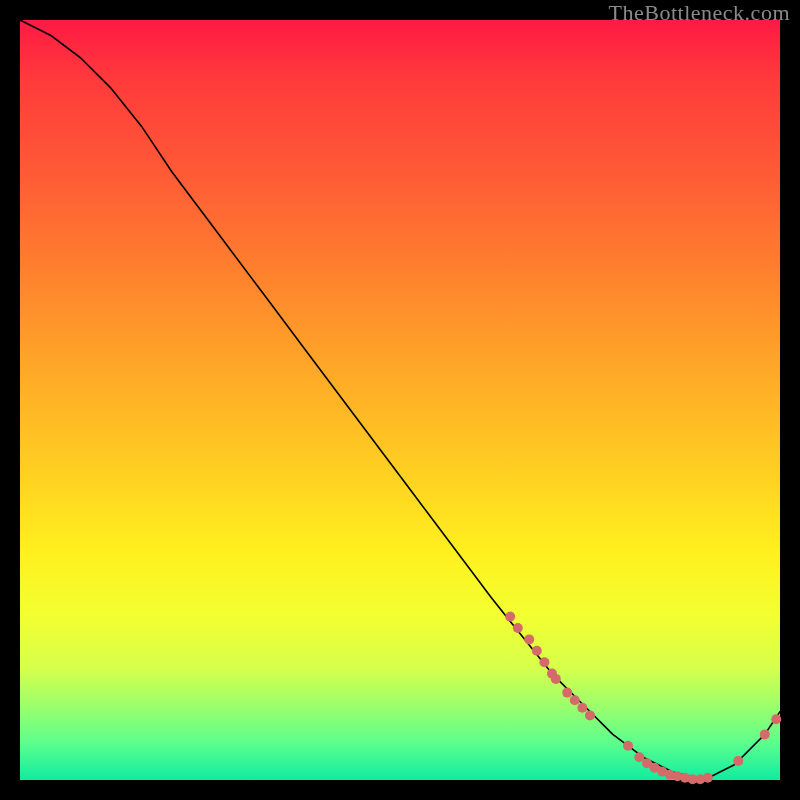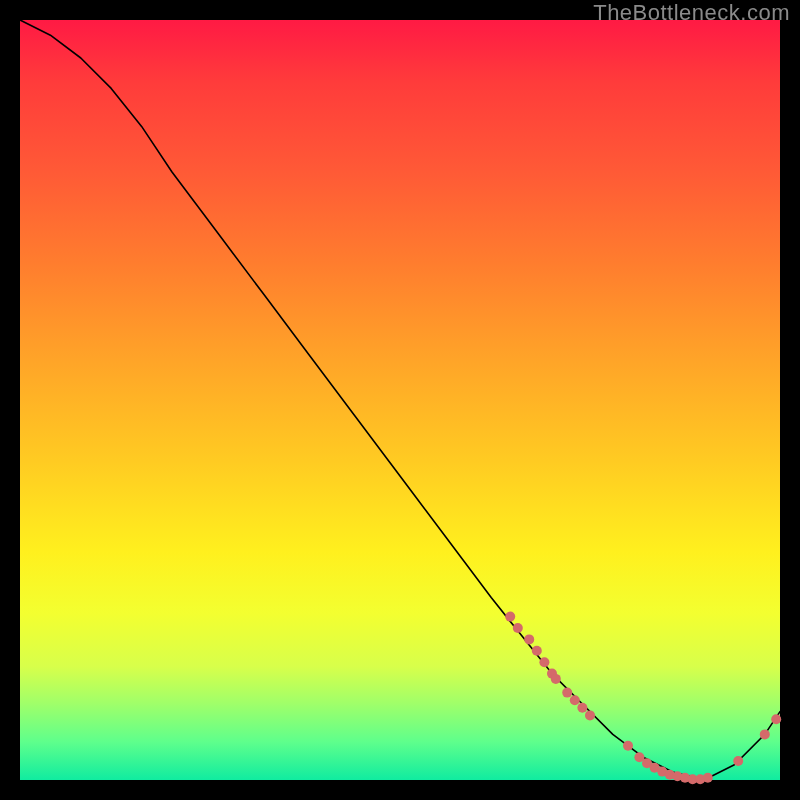--- a/index.html
+++ b/index.html
@@ -66,20 +66,21 @@
   .watermark {
     position: absolute;
     top: 0;
     right: 10px;
     color: #8a8a8a;
     font-size: 22px;
     letter-spacing: 0.5px;
     font-weight: 500;
     user-select: none;
     pointer-events: none;
+    font-family: Liberation Serif, serif;
   }
 </style>
 </head>
 <body>
 
 <div class="stage">
   <div class="watermark">TheBottleneck.com</div>
 
   <div class="plot">
     <div class="gradient"></div>

